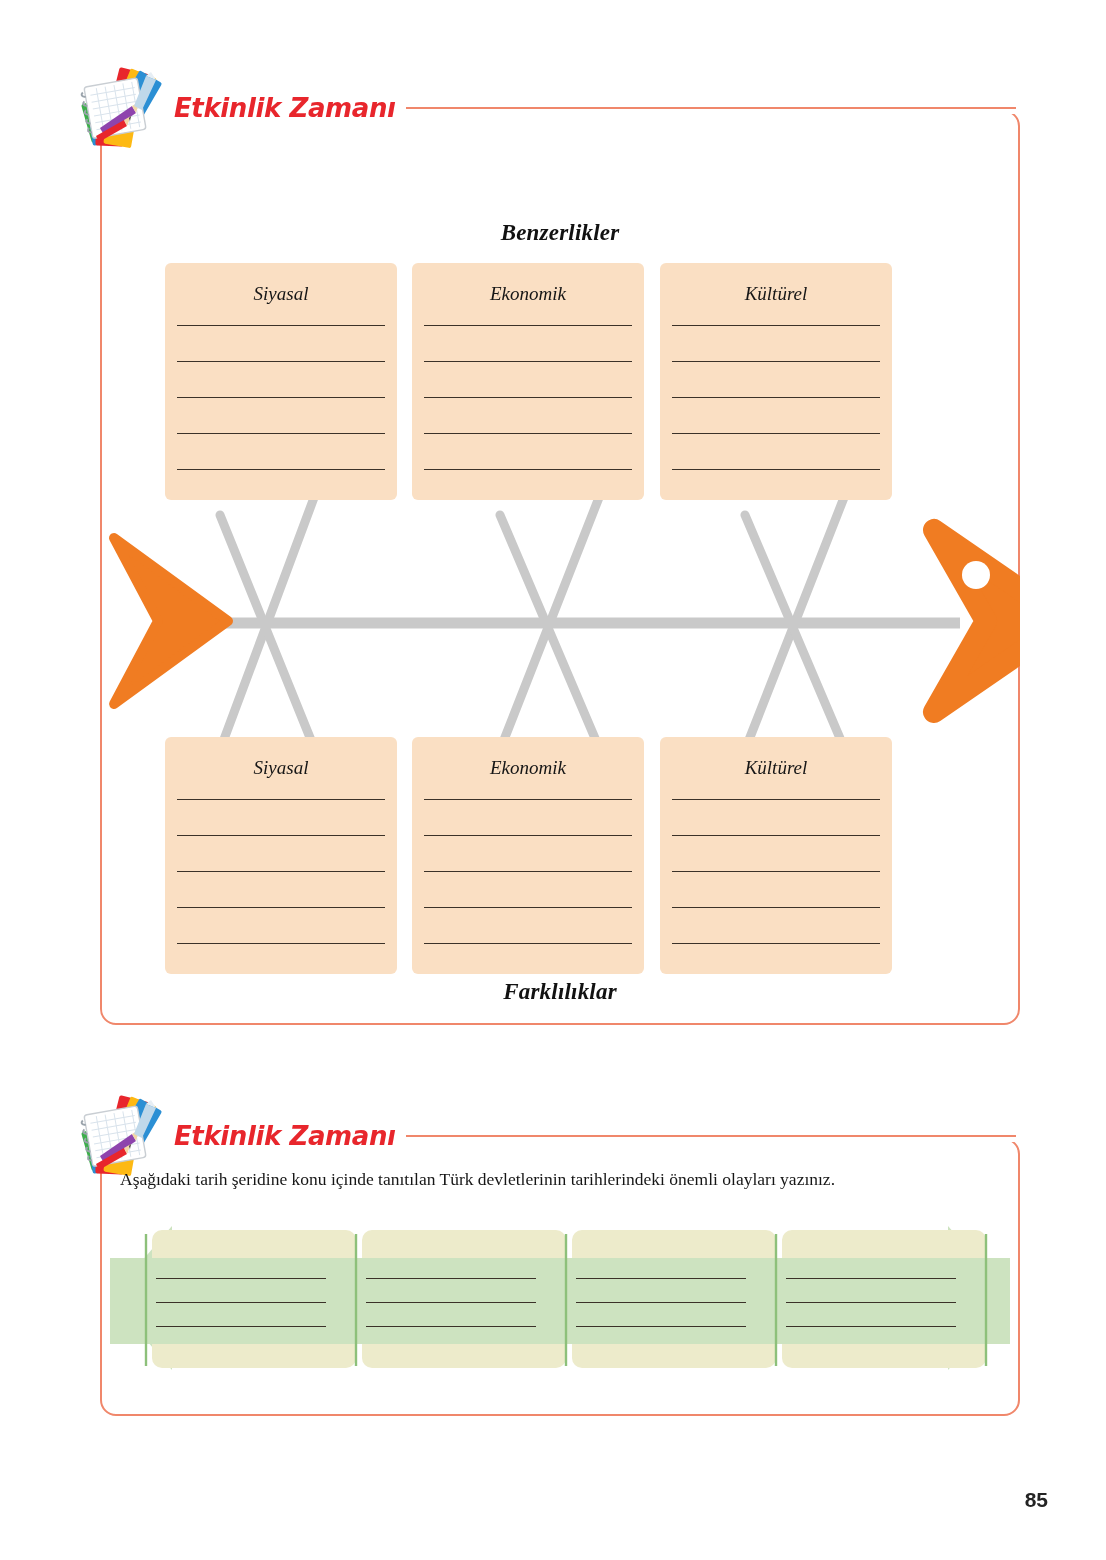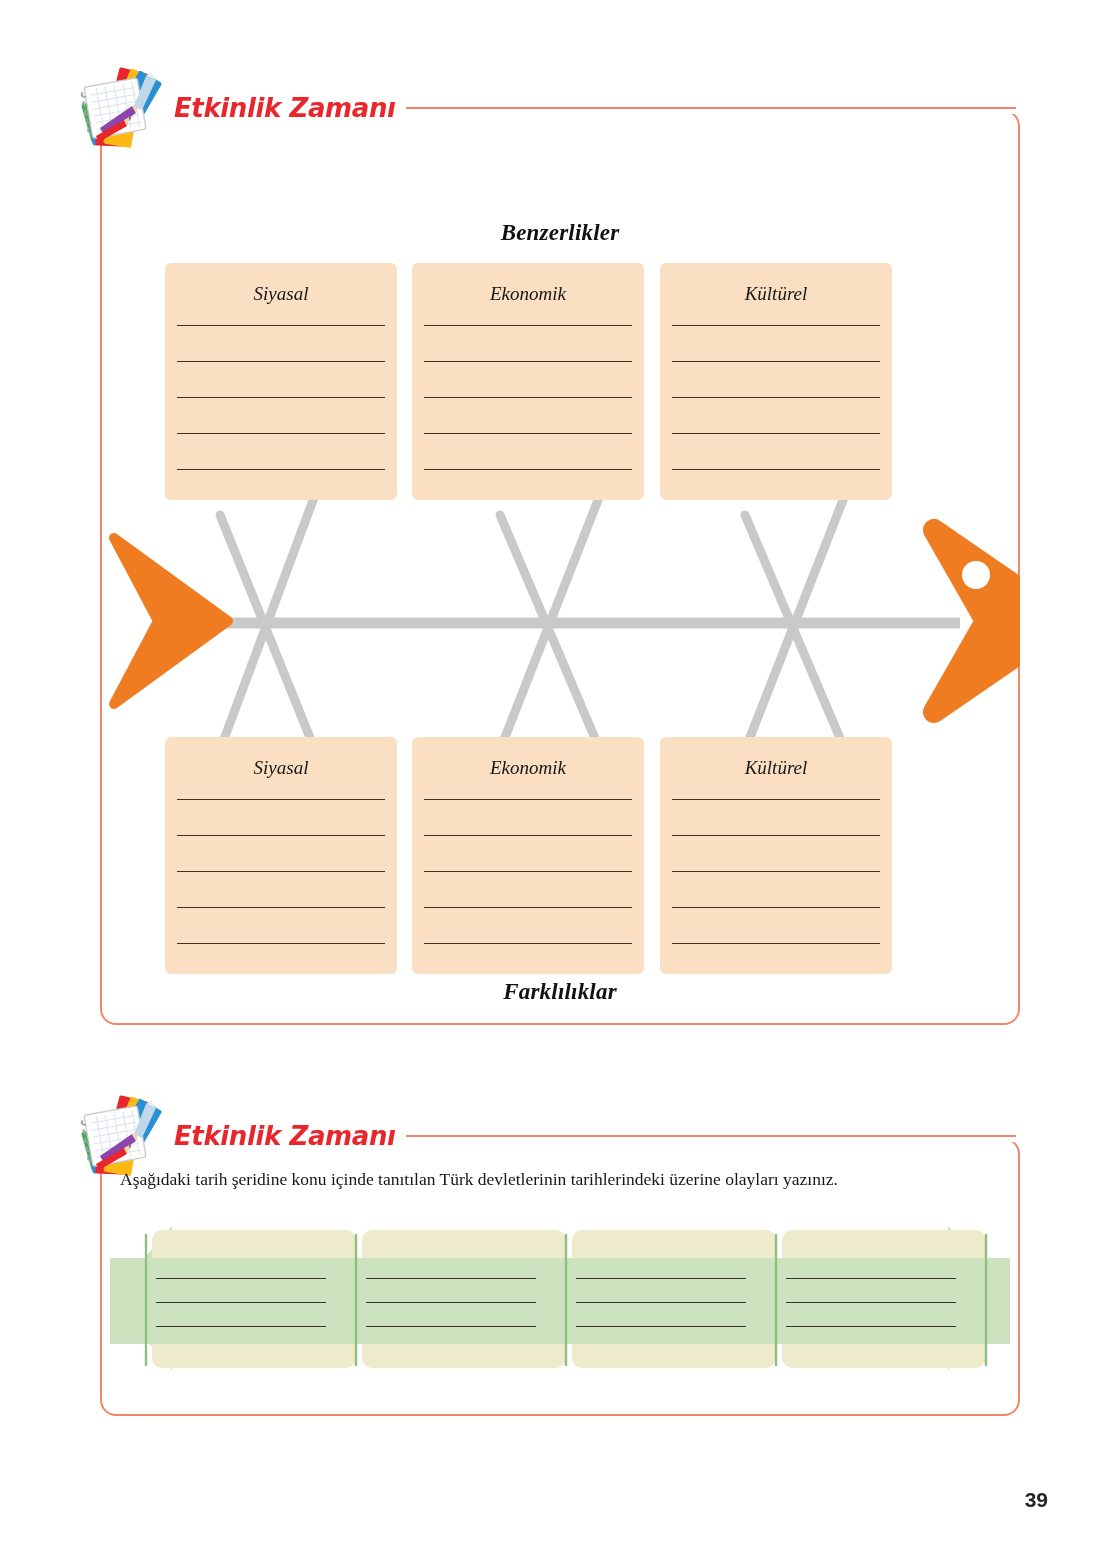--- a/index.html
+++ b/index.html
@@ -325,21 +325,21 @@
             <polygon points="70,10 80,14 66,44 58,40" fill="#BFD8EA"></polygon>
             <polygon points="70,10 80,14 75,6" fill="#E7EEF4"></polygon>
           </g>
         </svg>
       </span>
       <span class="act-title">Etkinlik Zamanı</span>
       <span class="act-rule"></span>
     </div>
 
     <div class="act-text" style="left:120px;top:75px;width:890px;">
-      <span>Aşağıdaki tarih şeridine konu içinde tanıtılan Türk devletlerinin tarihlerindeki üzerine olayları yazınız.</span>
+      <span>Aşağıdaki tarih şeridine konu içinde tanıtılan Türk devletlerinin tarihlerindeki önemli olayları yazınız.</span>
     </div>
 
     <div class="timeline" style="left:100px;top:130px;width:920px;height:180px;">
       <svg class="tl-svg" width="920" height="180" viewBox="0 0 920 180" xmlns="http://www.w3.org/2000/svg">
 
         <path d="M10 78 L72 6 L72 150 Z" fill="#CDE3C0"></path>
 
         <path d="M910 78 L848 6 L848 150 Z" fill="#CDE3C0"></path>
 
         <g>
@@ -378,15 +378,15 @@
         <div class="tl-rule" style="margin-top:23px;"></div>
       </div>
       <div class="tl-cell-rules" style="left:686px;top:58px;width:170px;">
         <div class="tl-rule" style="margin-top:0px;"></div>
         <div class="tl-rule" style="margin-top:23px;"></div>
         <div class="tl-rule" style="margin-top:23px;"></div>
       </div>
     </div>
   </div>
 
-  <div class="pageno">39</div>
+  <div class="pageno">85</div>
 
 </div>
 
 </body></html>

